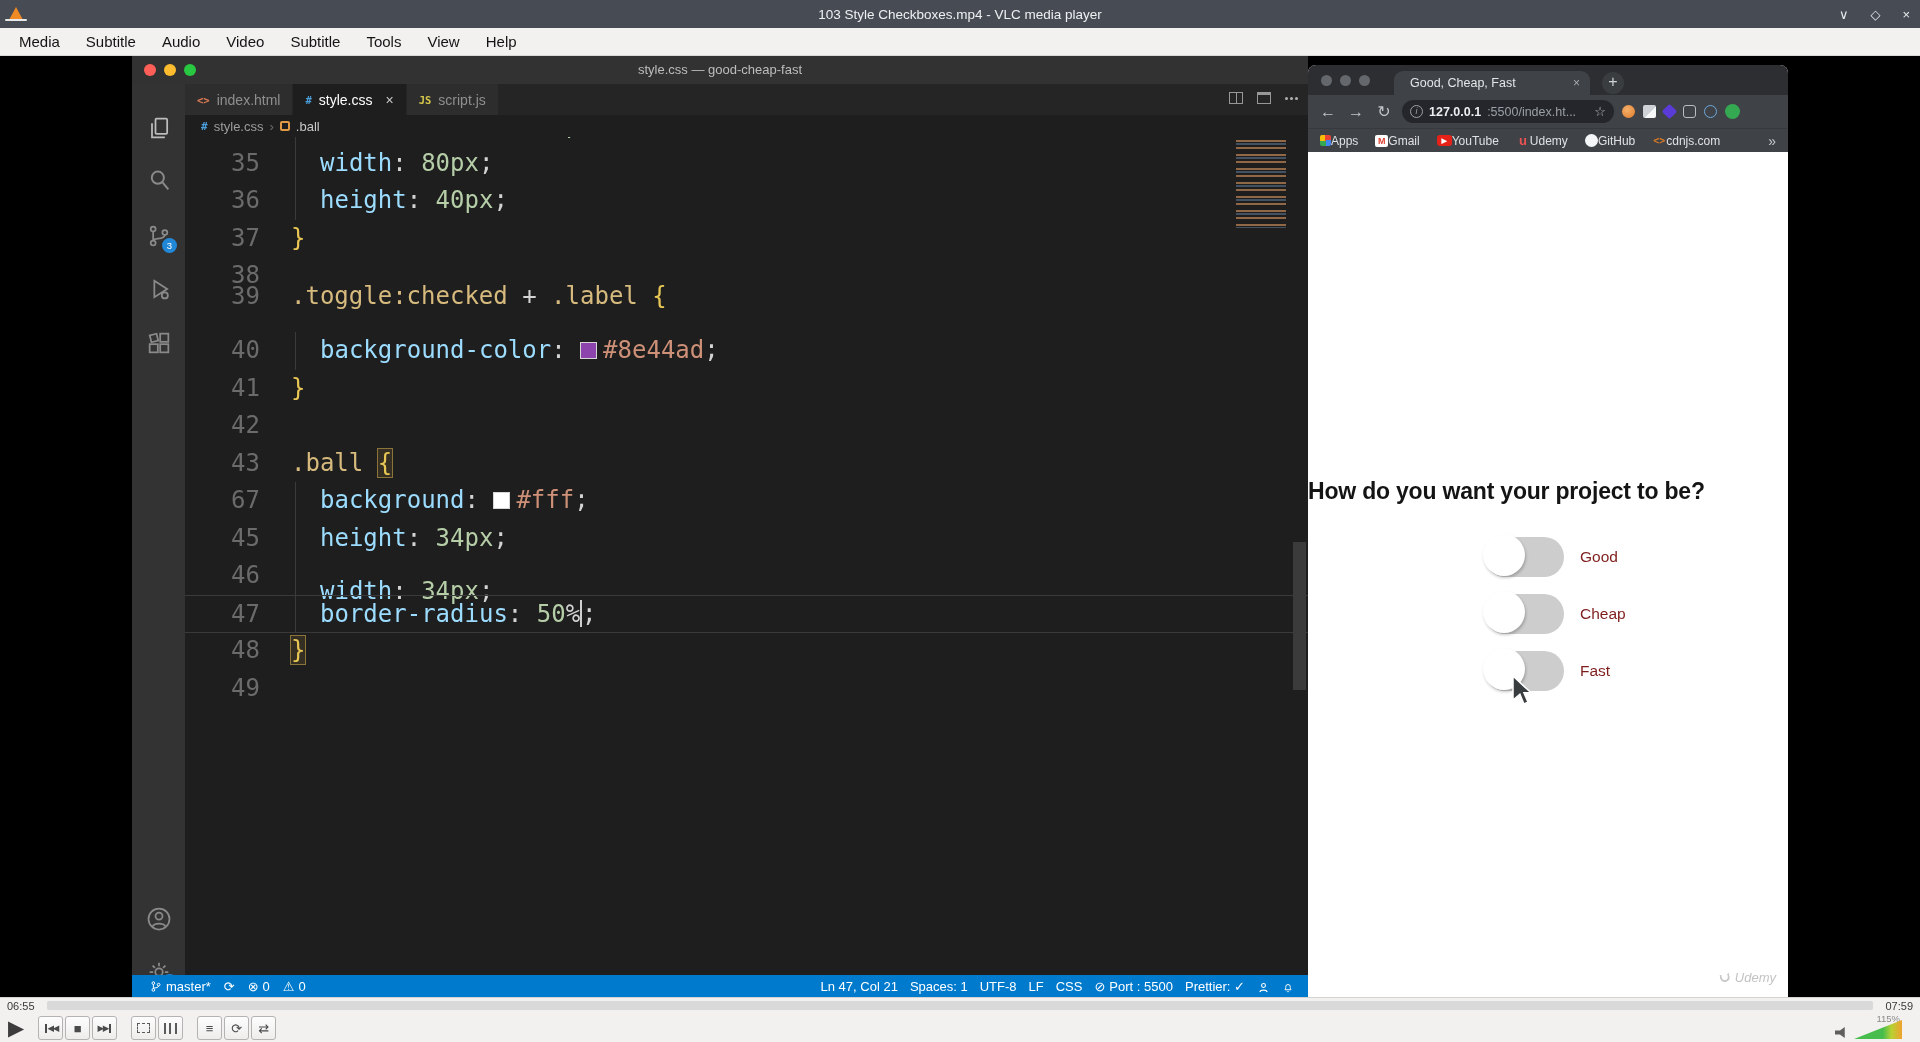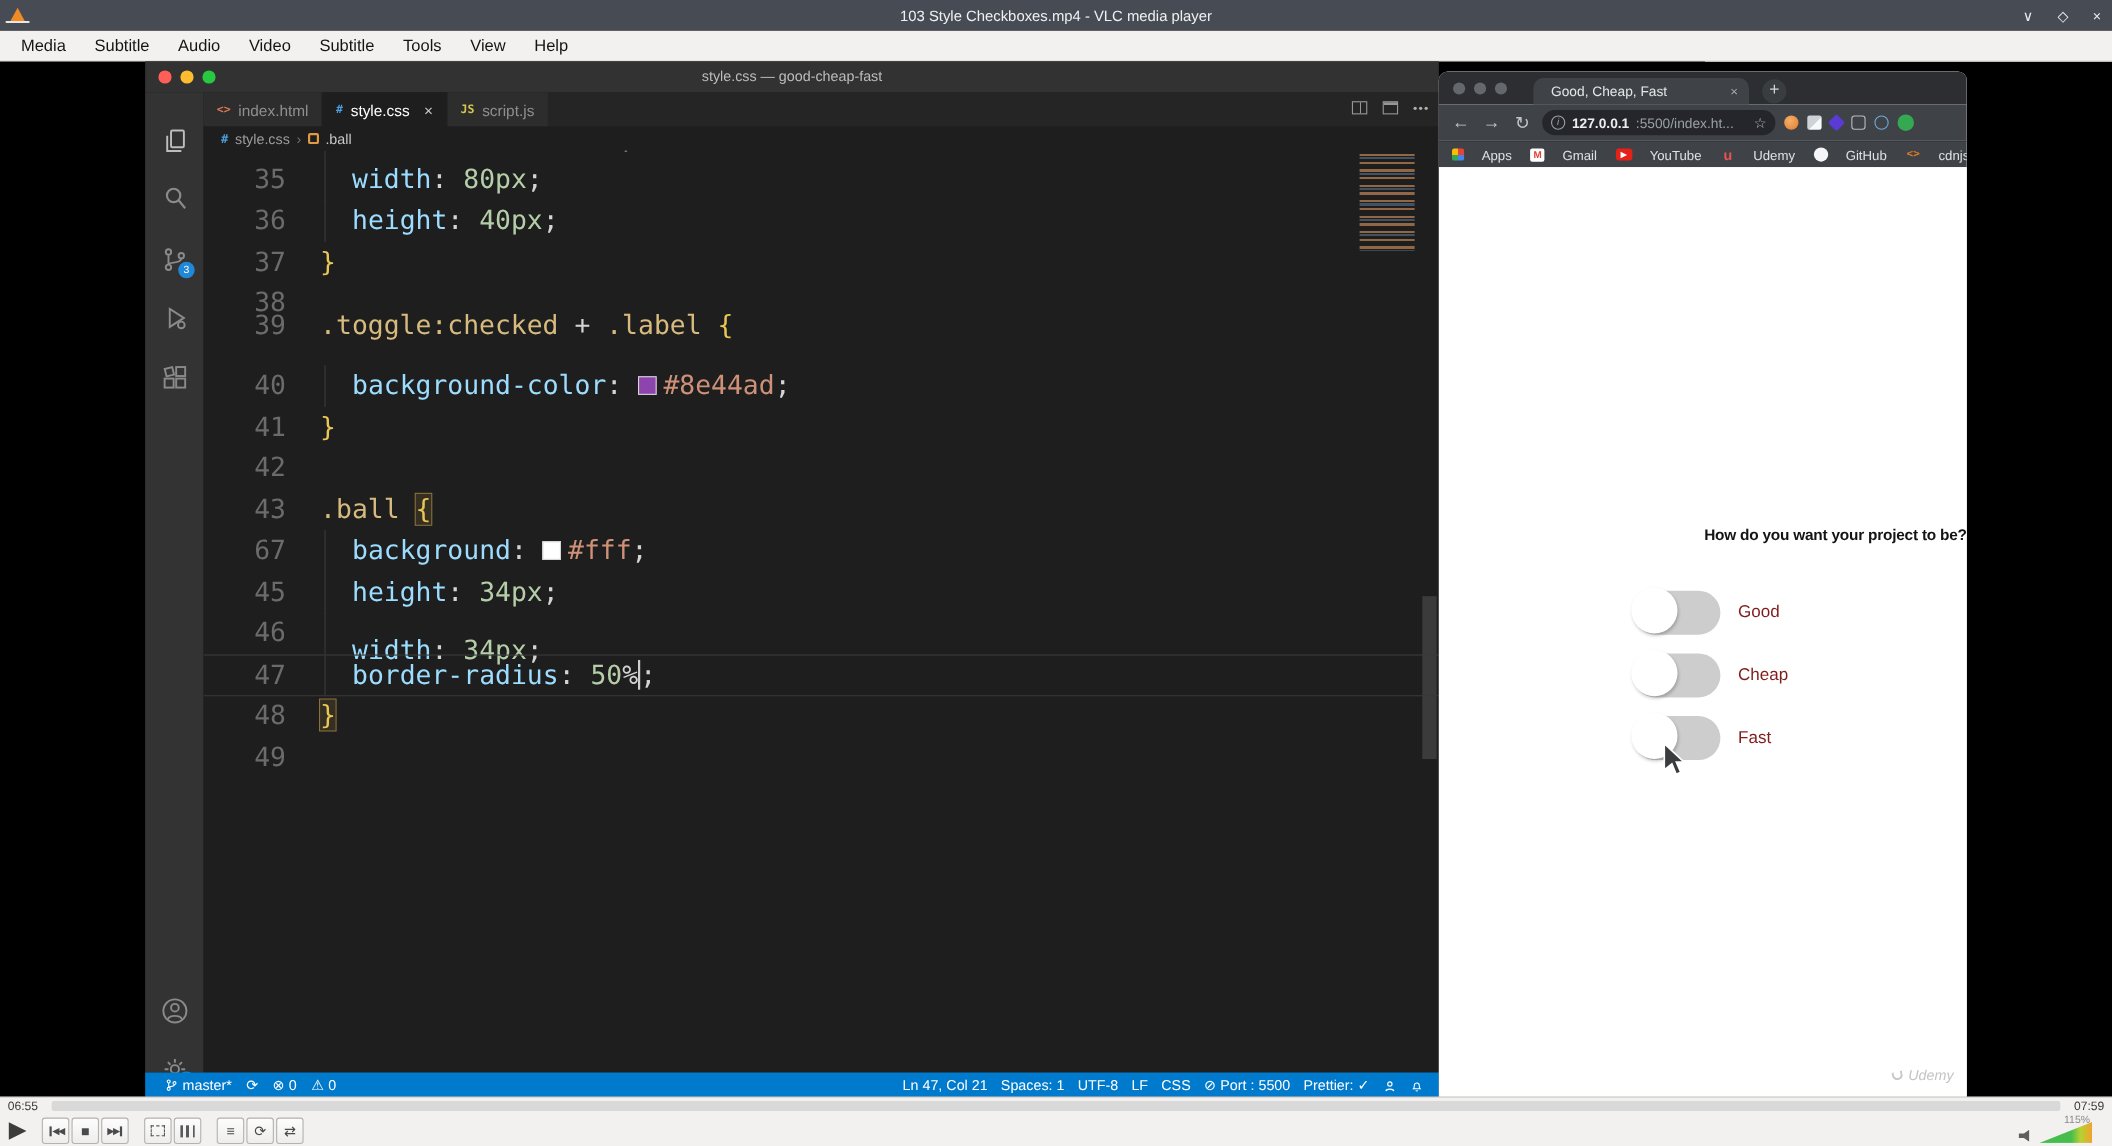--- a/index.html
+++ b/index.html
@@ -109,34 +109,34 @@
   .omni-star{position:absolute;right:8px;color:#b8bcc0;font-size:13px;}
   .ext{width:13px;height:13px;flex:none;}
   .ext-orange{border-radius:50%;background:radial-gradient(circle at 40% 35%,#f4b06a,#e07b2a);}
   .ext-marker{background:linear-gradient(135deg,#cfd3d7 0 55%,#f7f8f8 55%);border-radius:2px;}
   .ext-purple{width:11px;height:11px;background:#5b3bd6;transform:rotate(45deg);border-radius:2px;}
   .ext-puzzle{border:1.5px solid #b9bdc1;border-radius:3px;}
   .ext-info{border-radius:50%;border:1.5px solid #6fa8dc;}
   .ext-avatar{width:15px;height:15px;border-radius:50%;background:#35a852;}
   .ch-bookmarks{position:absolute;left:0;top:63px;width:100%;height:24px;background:#3f4347;
     display:flex;align-items:center;padding:0 12px;gap:17px;border-top:1px solid #37393d;}
-  .bm{display:flex;align-items:center;gap:16px;color:#dfe1e4;font-size:12px;white-space:nowrap;}
+  .bm{display:flex;align-items:center;gap:0;color:#dfe1e4;font-size:12px;white-space:nowrap;}
   .bm-ico{display:inline-flex;align-items:center;justify-content:center;width:14px;height:14px;
     font-size:9px;font-weight:bold;}
   .bm-apps-grid{background:conic-gradient(#ea4335 0 25%,#4285f4 0 50%,#34a853 0 75%,#fbbc05 0);
     border-radius:2px;width:11px;height:11px;}
   .bm-gmail{background:#fff;border-radius:2px;color:#e04235;width:13px;height:12px;}
   .bm-youtube{background:#e62117;border-radius:3px;color:#fff;width:15px;height:11px;font-size:7px;}
   .bm-udemy{color:#ec5252;font-size:13px;font-weight:bold;}
   .bm-github{background:#f4f6f8;border-radius:50%;width:13px;height:13px;}
   .bm-cdnjs{color:#dd7b24;font-family:"DejaVu Sans Mono",monospace;font-size:10px;}
   .bm-overflow{margin-left:auto;color:#c6cacd;font-size:14px;}
   .ch-content{position:absolute;left:0;top:87px;right:0;bottom:0;background:#ffffff;overflow:hidden;}
-  .page-heading{position:absolute;left:0;right:0;top:326px;text-align:right;color:#141414;
-    font-size:14px;font-weight:bold;letter-spacing:-.2px;}
+  .page-heading{position:absolute;left:0;right:0;top:326px;text-align:left;color:#141414;
+    font-size:23px;font-weight:bold;letter-spacing:-.2px;}
   .toggle-row{position:absolute;left:177px;width:260px;height:40px;}
   .pill{position:absolute;left:0;top:0;width:79px;height:40px;border-radius:20px;background:#cdcdcd;}
   .ball{position:absolute;left:-2px;top:-3px;width:42px;height:42px;border-radius:50%;background:#fff;
     box-shadow:1px 2px 3px rgba(0,0,0,.22);}
   .tlabel{position:absolute;left:95px;top:0;height:40px;line-height:40px;color:#7f1d1d;font-size:15.5px;}
   .watermark{position:absolute;right:12px;bottom:12px;display:flex;align-items:center;gap:5px;
     color:#c3c3c3;font-size:13px;font-style:italic;}
   .wm-ico{width:10px;height:8px;border:2px solid #c9c9c9;border-top:none;
     border-radius:0 0 8px 8px;transform:rotate(-12deg);}
 

